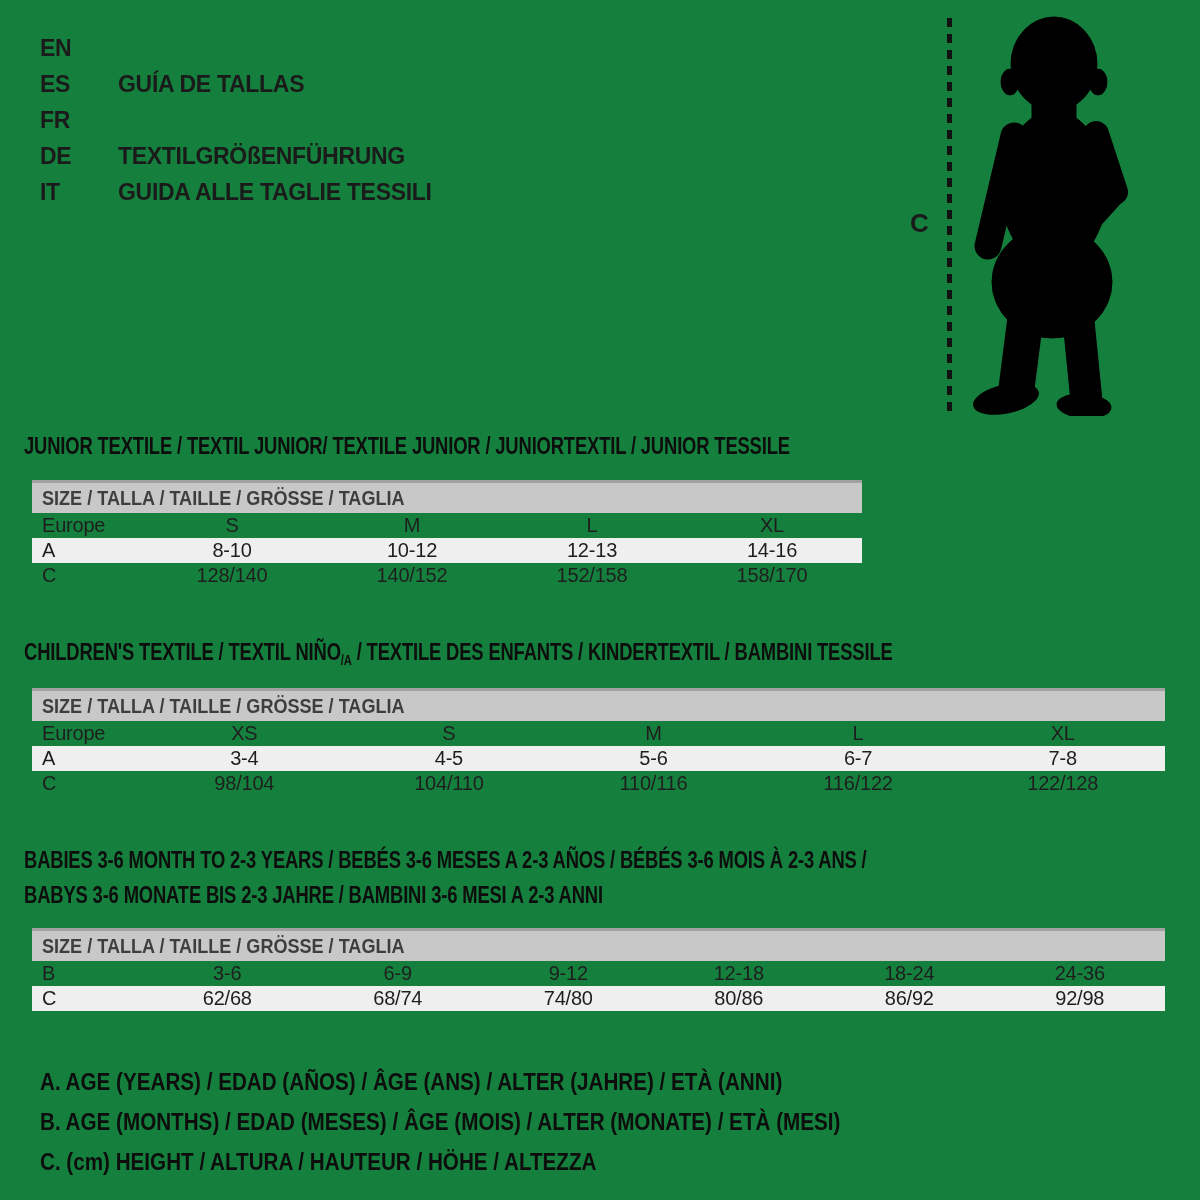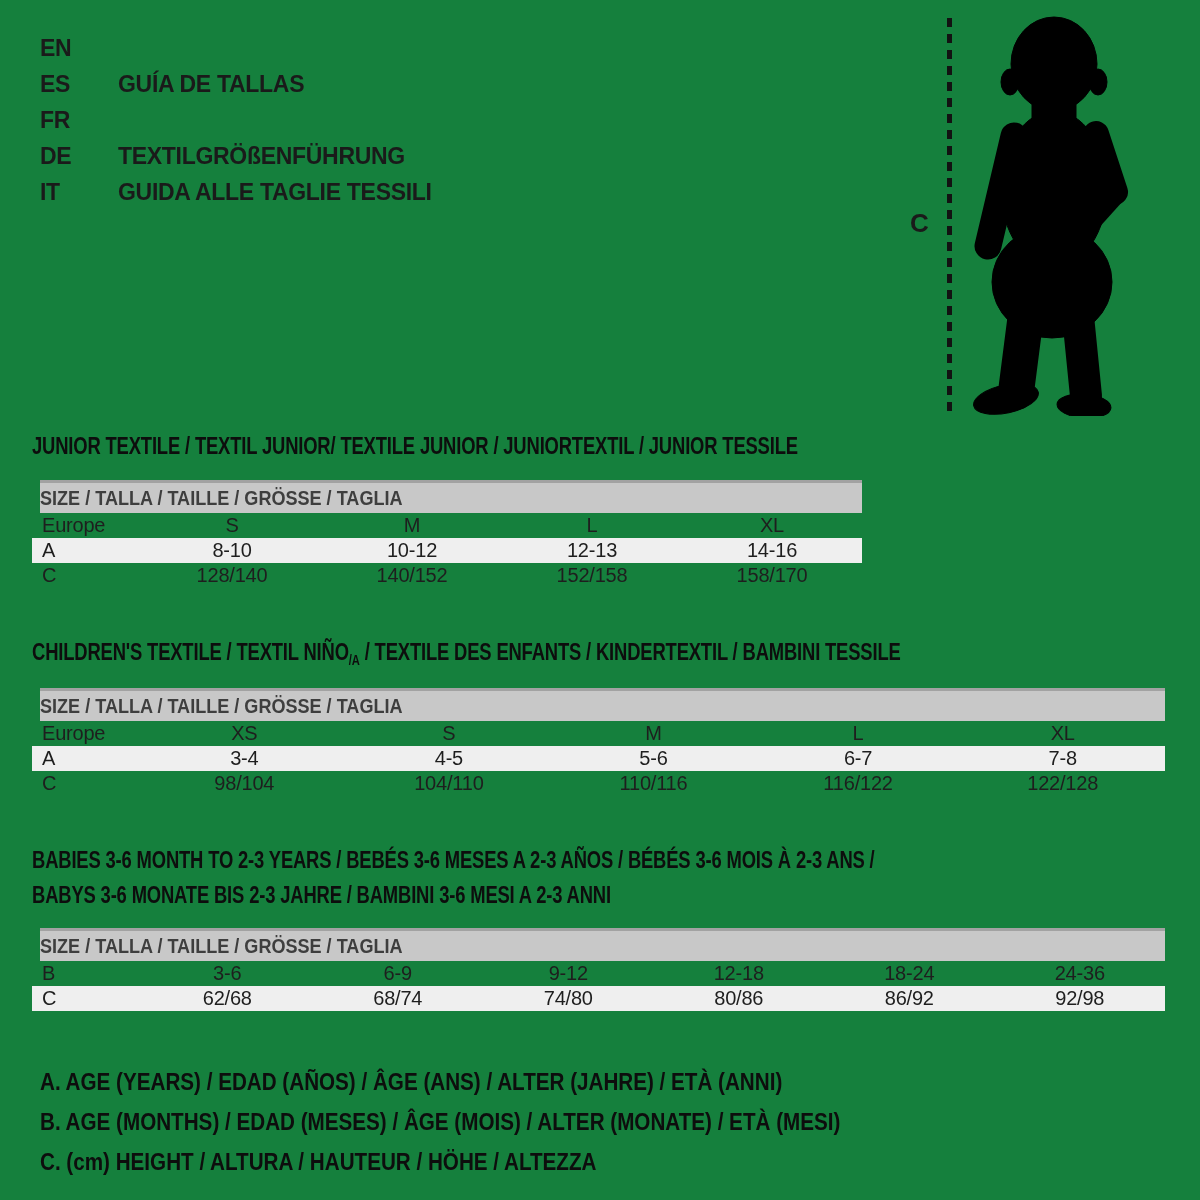--- a/index.html
+++ b/index.html
@@ -17,30 +17,30 @@
 
   
   .dash-line{
     position:absolute;left:947px;top:18px;width:5px;height:398px;
     background:repeating-linear-gradient(to bottom,#121212 0 9px,transparent 9px 16px);
   }
   .c-label{position:absolute;left:910px;top:208px;font-weight:bold;font-size:26px;}
   .figure-svg{position:absolute;left:966px;top:14px;}
 
   
-  .sec-title{position:absolute;left:32px;font-weight:bold;font-size:23px;letter-spacing:-0.2px;white-space:nowrap;color:#0d0d0d;}
+  .sec-title{position:absolute;left:24px;font-weight:bold;font-size:23px;letter-spacing:-0.2px;white-space:nowrap;color:#0d0d0d;}
   .sub{font-size:14px;position:relative;top:5px;}
   .two-line{line-height:35px;}
 
   
   .tbl{position:absolute;left:32px;}
   .size-bar{
     box-sizing:border-box;height:33px;background:#c8c8c8;border-top:3px solid #a2a2a2;
-    display:flex;align-items:center;
-    font-weight:bold;font-size:21px;color:#3e3e3e;margin-left:8px;
+    display:flex;align-items:center;padding-left:10px;
+    font-weight:bold;font-size:21px;color:#3e3e3e;
   }
   .trow{display:flex;align-items:center;height:25px;font-size:20px;letter-spacing:-0.2px;color:#1e1e1e;}
   .trow.shade{background:#efefef;}
   .c0{width:110px;padding-left:10px;box-sizing:border-box;text-align:left;}
   .cc{flex:1;text-align:center;}
   .w-junior{width:830px;}
   .w-wide{width:1133px;}
 
   
   .footer{position:absolute;left:40px;top:1062px;}

